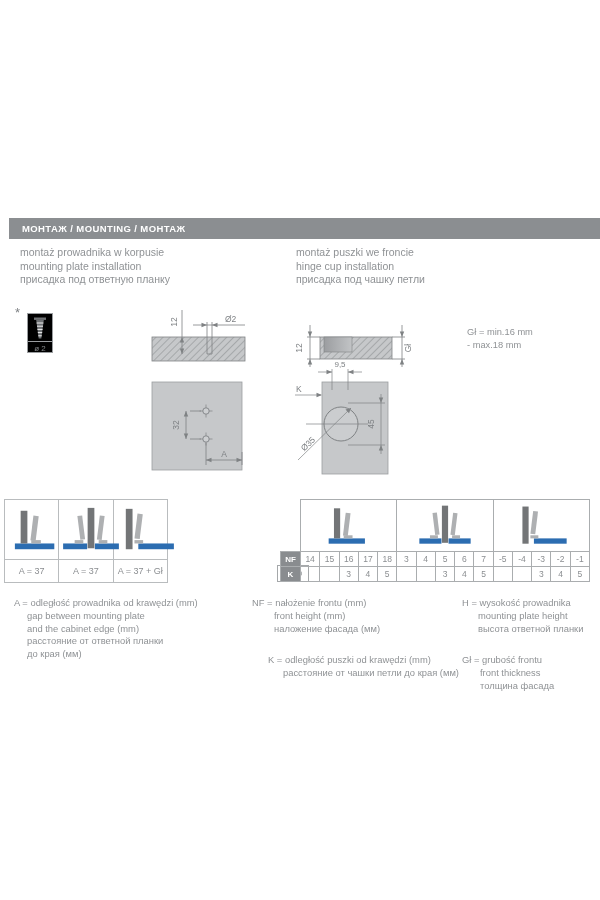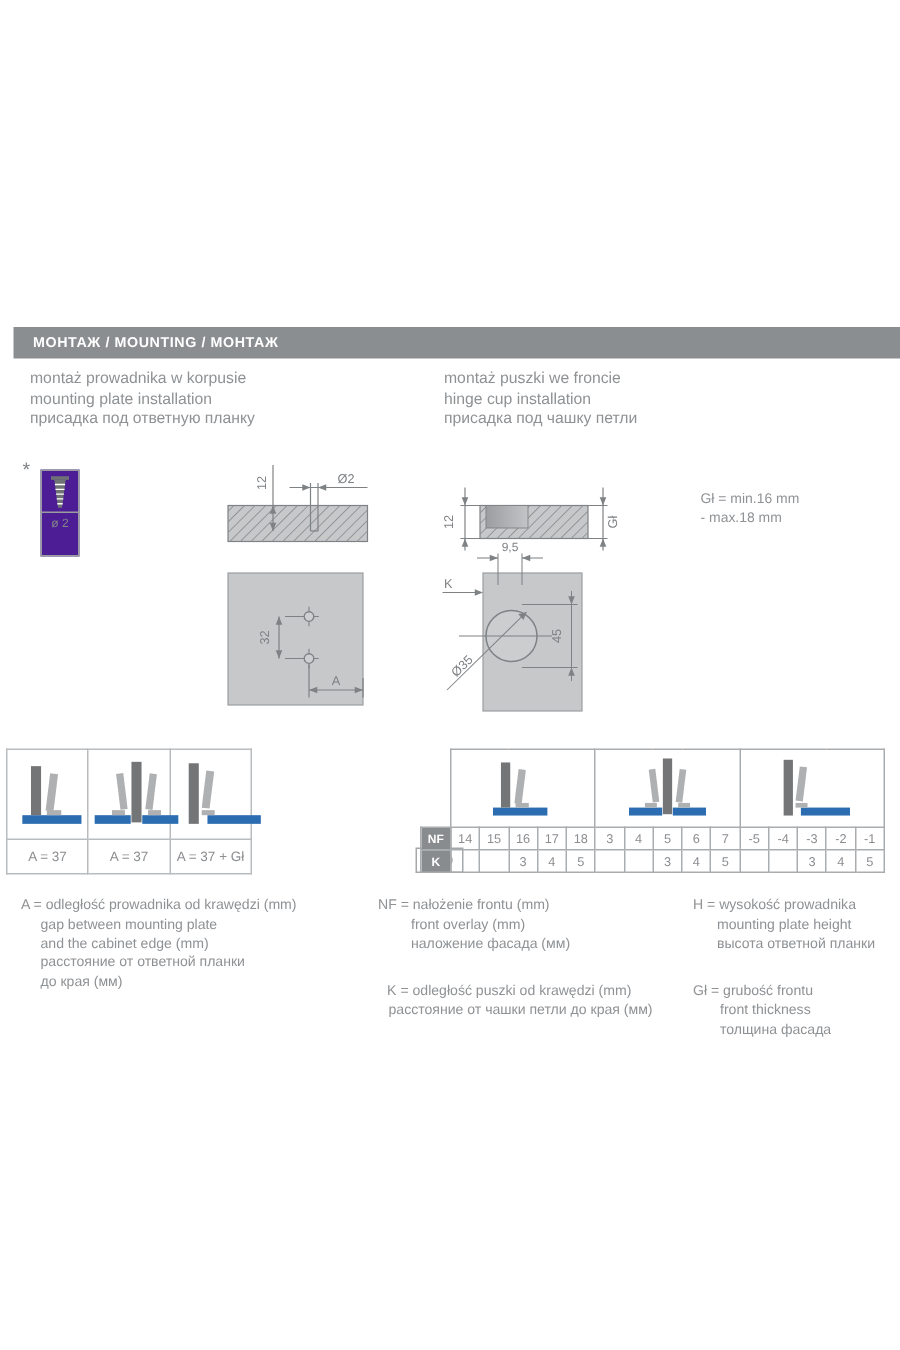--- a/index.html
+++ b/index.html
@@ -8,22 +8,22 @@
   .abs{position:absolute;}
   
   .header-bar{left:9px;top:218px;width:591px;height:21px;background:#8b8e91;
               color:#ffffff;font-size:9.5px;font-weight:bold;letter-spacing:.4px;
               line-height:21px;padding-left:13px;box-sizing:border-box;}
   
   .col-head{font-size:10.5px;line-height:13.5px;color:#8f9295;}
   .col-head.left{left:20px;top:246px;}
   .col-head.right{left:296px;top:246px;}
   
-  .screw-box{left:27px;top:313px;width:26px;height:58px;border:1px solid #9a9da0;
-             box-sizing:border-box;background:#4c1d95;}
+  .screw-box{left:27px;top:313px;width:26px;height:40px;border:1px solid #9a9da0;
+             box-sizing:border-box;background:#000000;}
   .screw-icon-cell{height:27px;border-bottom:1px solid #9a9da0;display:flex;
                    align-items:center;justify-content:center;}
   .screw-dia{height:13px;font-size:8px;text-align:center;line-height:13px;color:#85888a;}
   .asterisk{left:15px;top:305px;font-size:13px;color:#7e8184;}
   
   .gl-note{left:467px;top:326px;font-size:9.3px;line-height:13px;color:#8f9295;}
   
   table{border-collapse:collapse;}
   .ov-table{left:4px;top:499px;width:164px;table-layout:fixed;}
   .ov-table td{border:1px solid #b9bcbe;text-align:center;vertical-align:middle;}
@@ -41,21 +41,21 @@
          font-size:7.5px;line-height:15px;text-align:center;color:#8b8e91;margin-left:28px;}
   
   .legend{font-size:9.4px;line-height:12.8px;color:#8f9295;}
   .legend .ind{padding-left:13px;}
   .legend.nf-block .ind{padding-left:22px;}
   .legend.k-block .ind{padding-left:15px;}
   .legend.h-block .ind{padding-left:16px;}
   .legend.gl-block .ind{padding-left:18px;}
   .lg-a{left:14px;top:597px;}
   .lg-nf{left:252px;top:597px;}
-  .lg-k{left:244px;top:654px;text-align:center;}
+  .lg-k{left:268px;top:654px;}
   .lg-h{left:462px;top:597px;}
   .lg-gl{left:462px;top:654px;}
   svg{display:block;}
   svg text{font-family:"Liberation Sans",sans-serif;fill:#7e8184;}
 </style>
 </head>
 <body>
 
 <div class="page">
 
@@ -355,21 +355,21 @@
 
   <div class="abs legend a-block lg-a">
     <div>A = odległość prowadnika od krawędzi (mm)</div>
     <div class="ind">gap between mounting plate</div>
     <div class="ind">and the cabinet edge (mm)</div>
     <div class="ind">расстояние от ответной планки</div>
     <div class="ind">до края (мм)</div>
   </div>
   <div class="abs legend nf-block lg-nf">
     <div>NF = nałożenie frontu (mm)</div>
-    <div class="ind">front overlay (mm)</div>
+    <div class="ind">front height (mm)</div>
     <div class="ind">наложение фасада (мм)</div>
   </div>
   <div class="abs legend k-block lg-k">
     <div>K = odległość puszki od krawędzi (mm)</div>
     <div class="ind">расстояние от чашки петли до края (мм)</div>
   </div>
   <div class="abs legend h-block lg-h">
     <div>H = wysokość prowadnika</div>
     <div class="ind">mounting plate height</div>
     <div class="ind">высота ответной планки</div>

